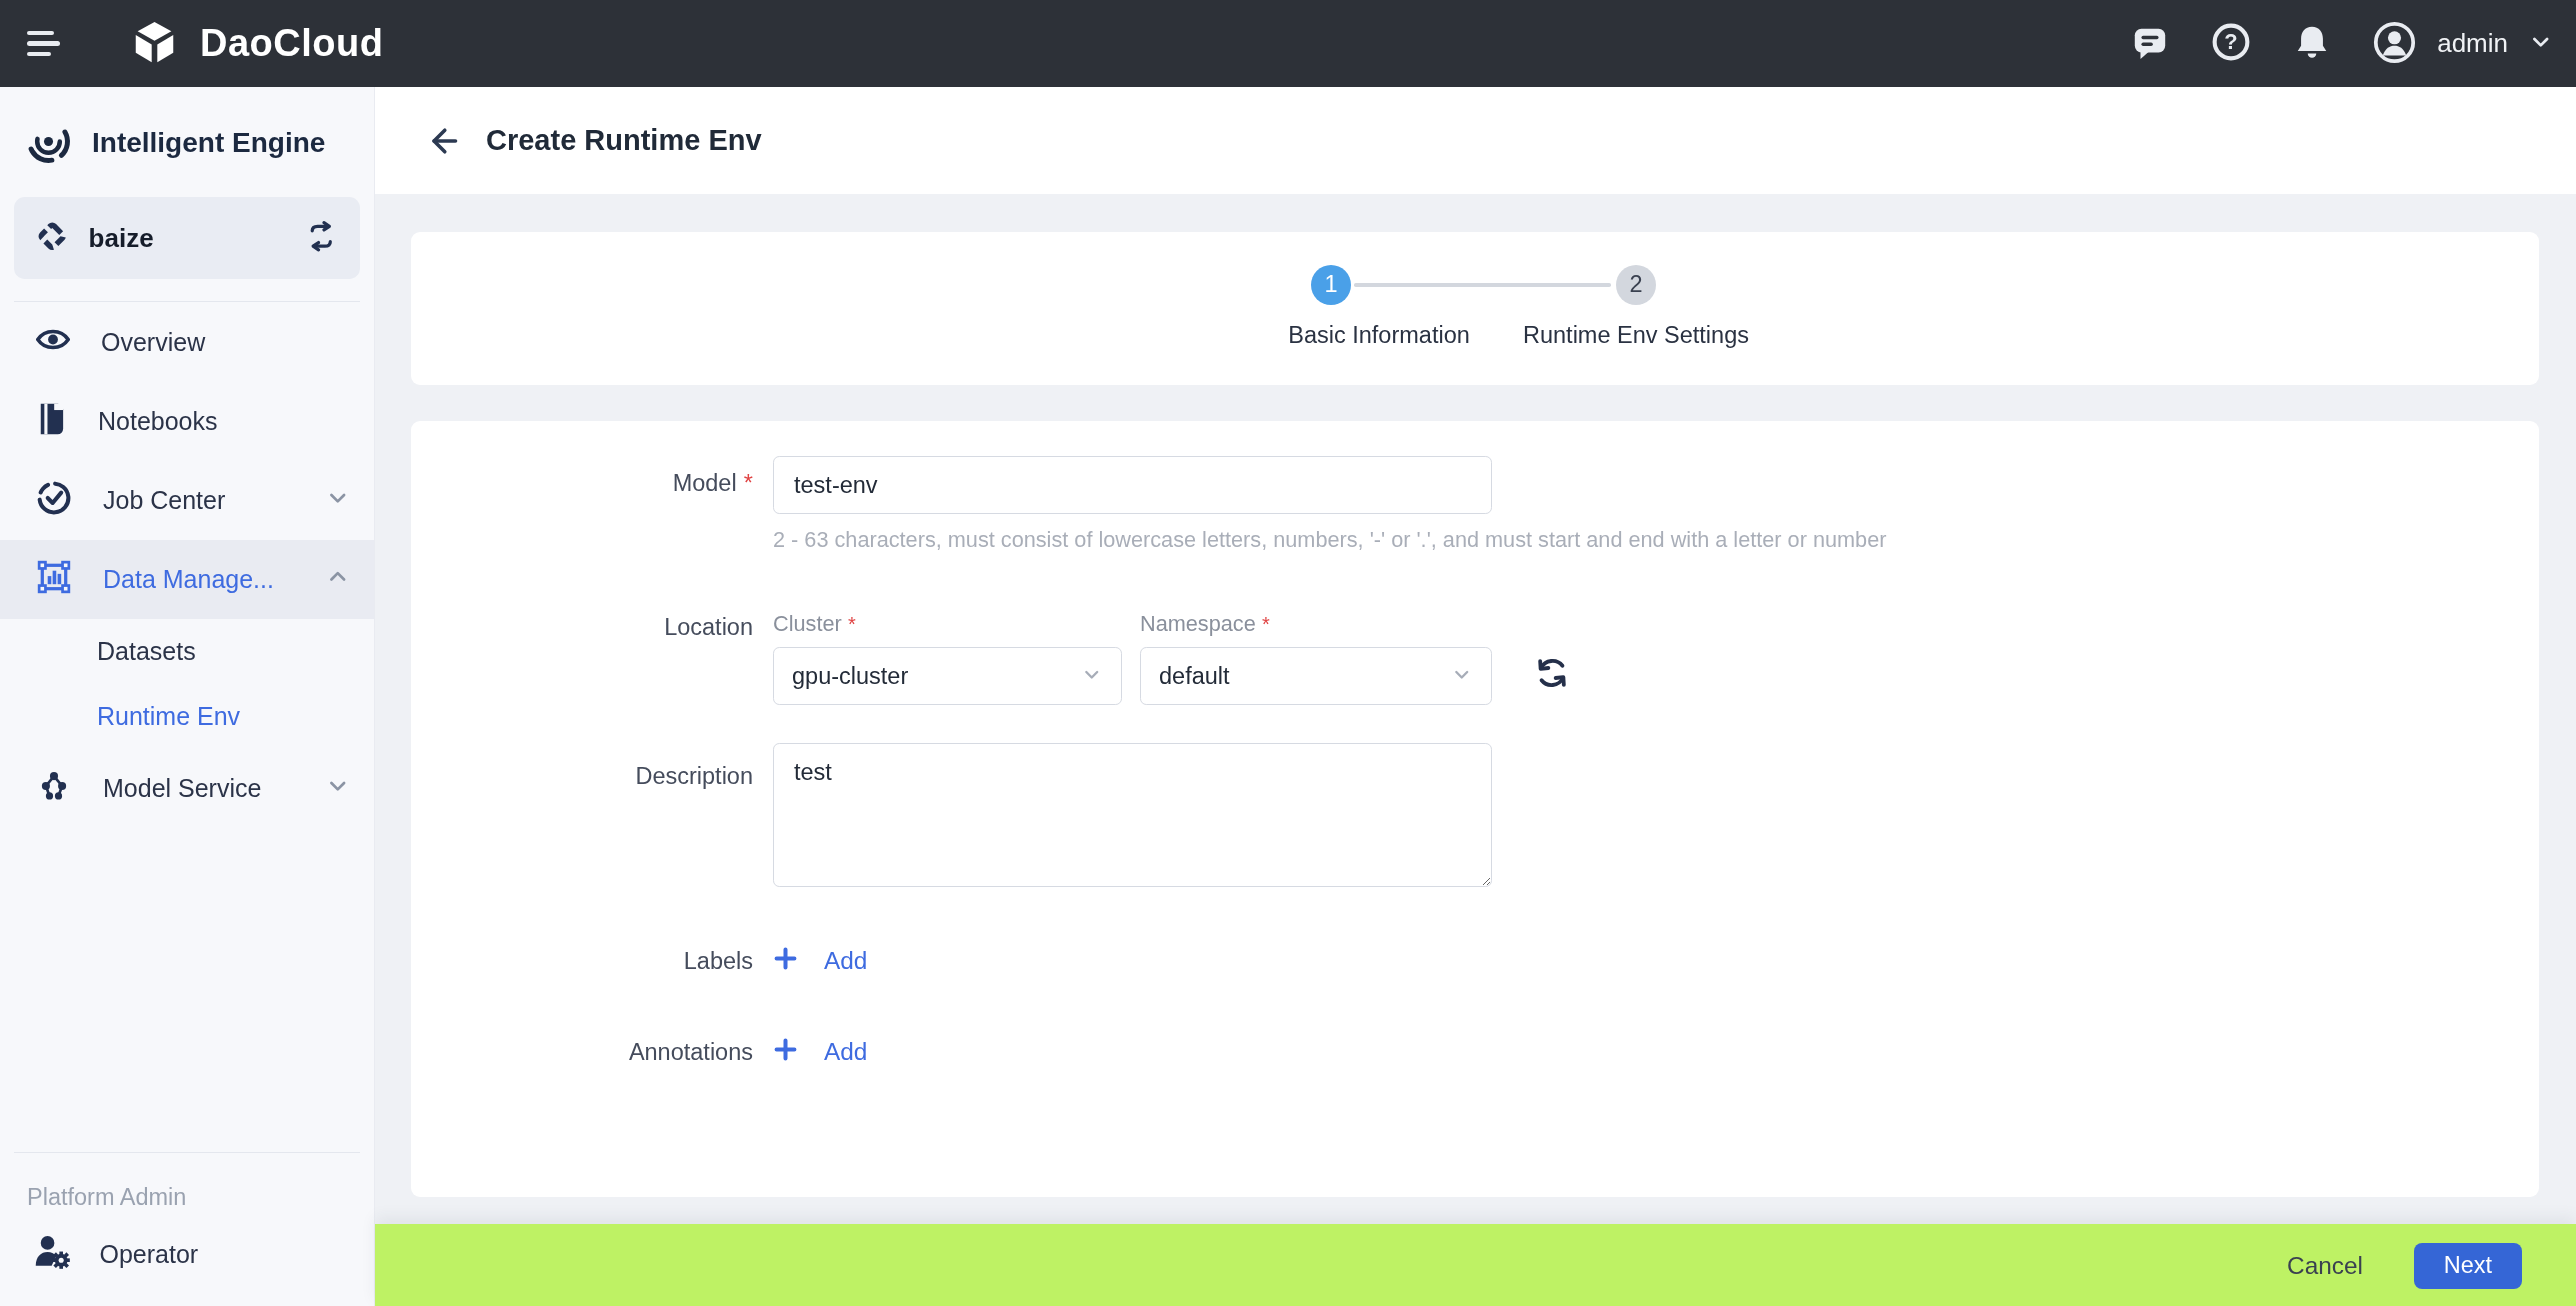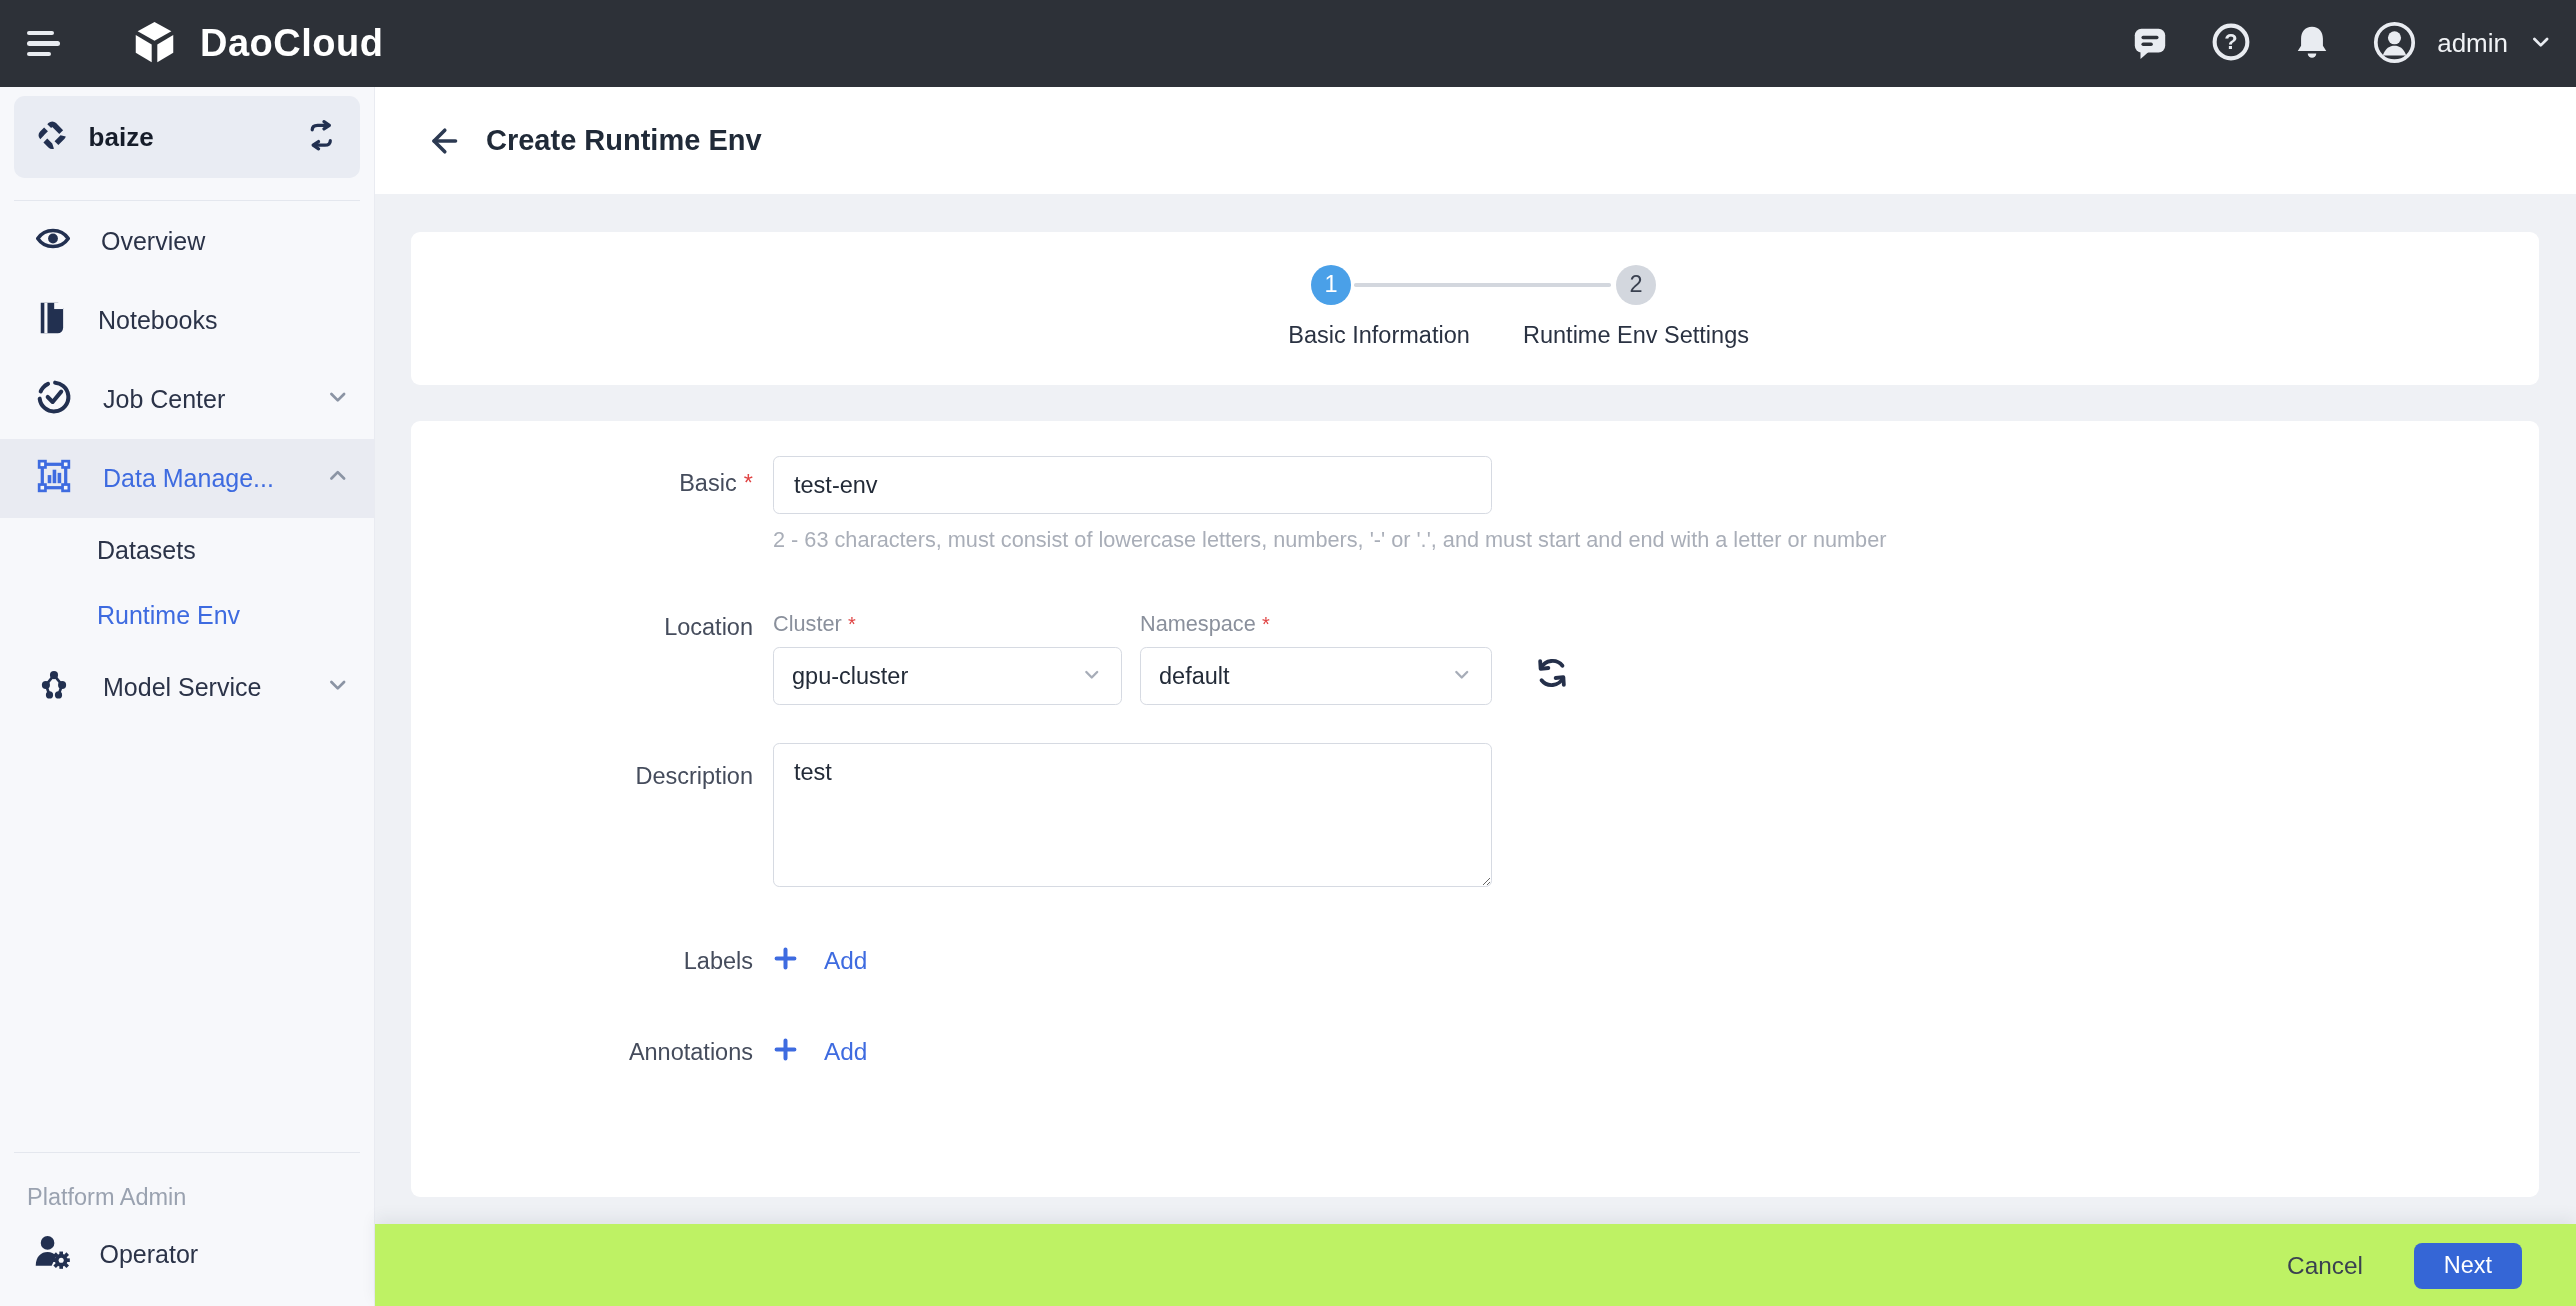--- a/index.html
+++ b/index.html
@@ -153,20 +153,30 @@
               <polyline points="6,10 13,17 20,10" fill="none" stroke="#e9ecf1" stroke-width="3" stroke-linecap="round" stroke-linejoin="round"></polyline>
             </svg>
         </span>
       </div>
     </div>
   </header>
 
   <div class="shell">
 
     <nav class="sidebar">
+      <div class="product">
+        <span>
+          <svg width="47" height="47" viewBox="0 0 52 52">
+            <circle cx="26" cy="26" r="5" fill="#1c2940"></circle>
+            <circle cx="26" cy="26" r="12.5" fill="none" stroke="#1c2940" stroke-width="5" stroke-linecap="round" stroke-dasharray="42 37"></circle>
+            <circle cx="26" cy="26" r="21" fill="none" stroke="#1c2940" stroke-width="5.5" stroke-linecap="round" stroke-dasharray="28 12 28 64" transform="rotate(-30 26 26)"></circle>
+          </svg>
+        </span>
+        <span class="product-label">Intelligent Engine</span>
+      </div>
 
       <div class="workspace">
         <span>
           <svg width="32.5" height="32.5" viewBox="0 0 36 36">
             <rect x="8.5" y="8.5" width="19" height="19" rx="3" fill="none" stroke="#223050" stroke-width="6" stroke-dasharray="11 5" transform="rotate(45 18 18)"></rect>
           </svg>
         </span>
         <span class="workspace-label">baize</span>
         <span>
           <svg width="32.5" height="32.5" viewBox="0 0 36 36" fill="none" stroke="#223050" stroke-width="3.6" stroke-linecap="round" stroke-linejoin="round">
@@ -315,21 +325,21 @@
           <div class="step-circle inactive" style="left:1205px;">2</div>
           <div class="step-label" style="left:968px;">Basic Information</div>
           <div class="step-label" style="left:1225px;">Runtime Env Settings</div>
         </section>
 
         <section class="card card-form">
           <div class="form">
 
             <div class="frow fname">
               <div class="flabel">
-                <span>Basic</span><span class="req">*</span>
+                <span>Model</span><span class="req">*</span>
               </div>
               <div>
                 <input class="text-input" type="text" value="test-env" style="">
                 <div class="help-text">2 - 63 characters, must consist of lowercase letters, numbers, '-' or '.', and must start and end with a letter or number</div>
               </div>
             </div>
 
             <div class="frow frow-location">
               <div class="flabel"><span>Location</span></div>
               <div>

